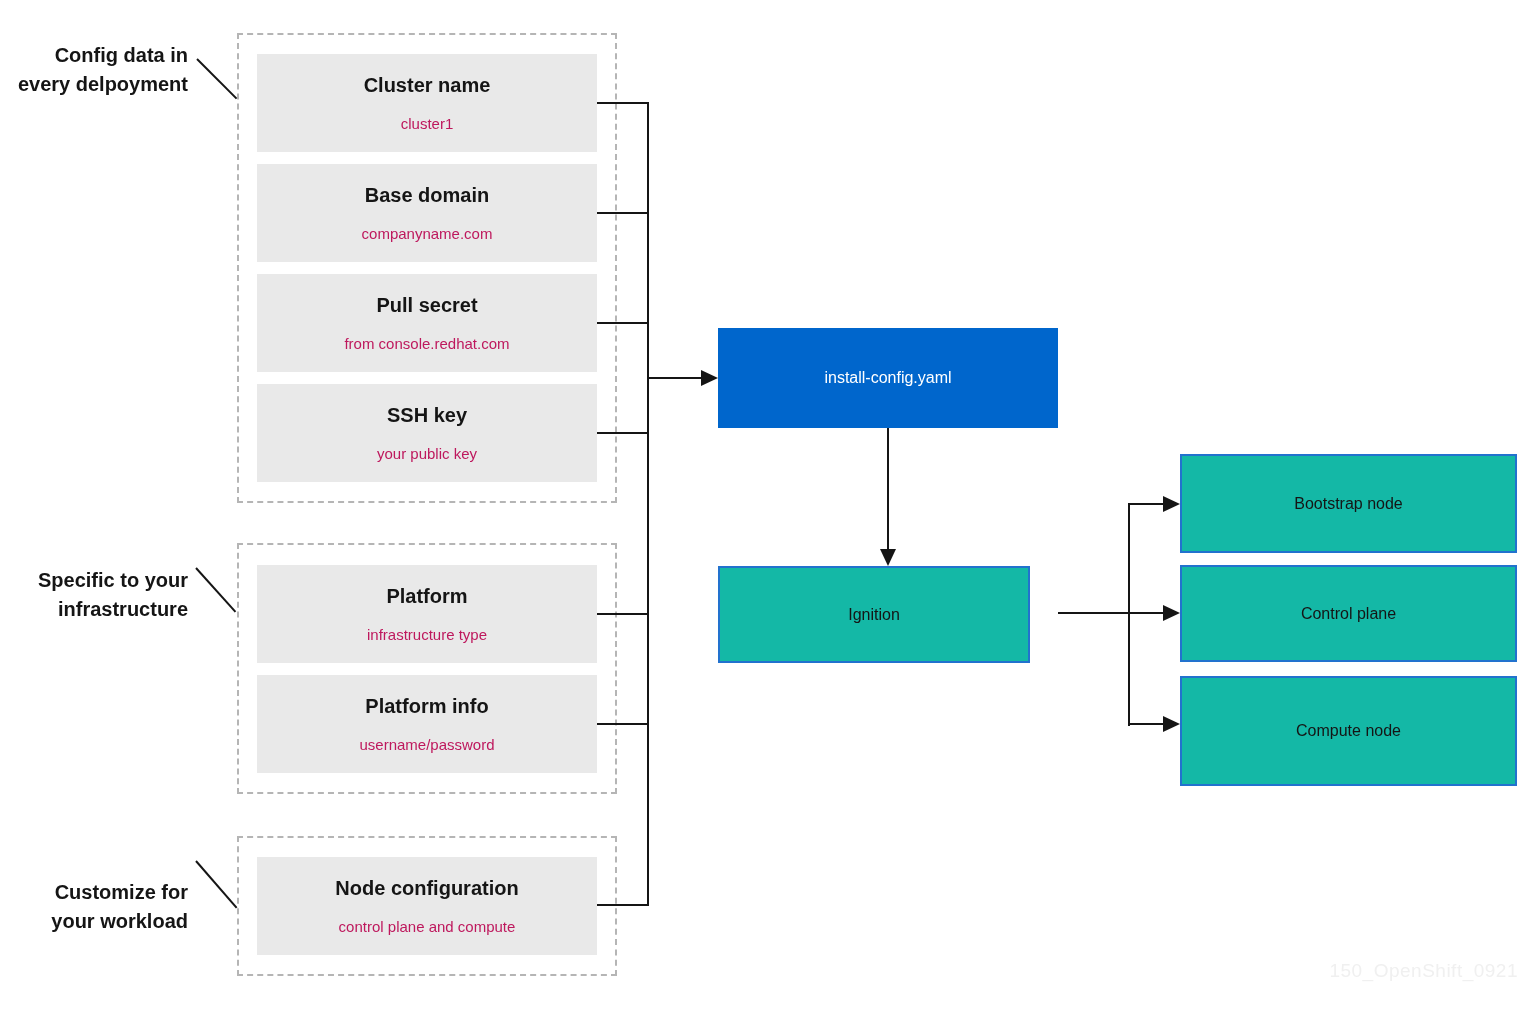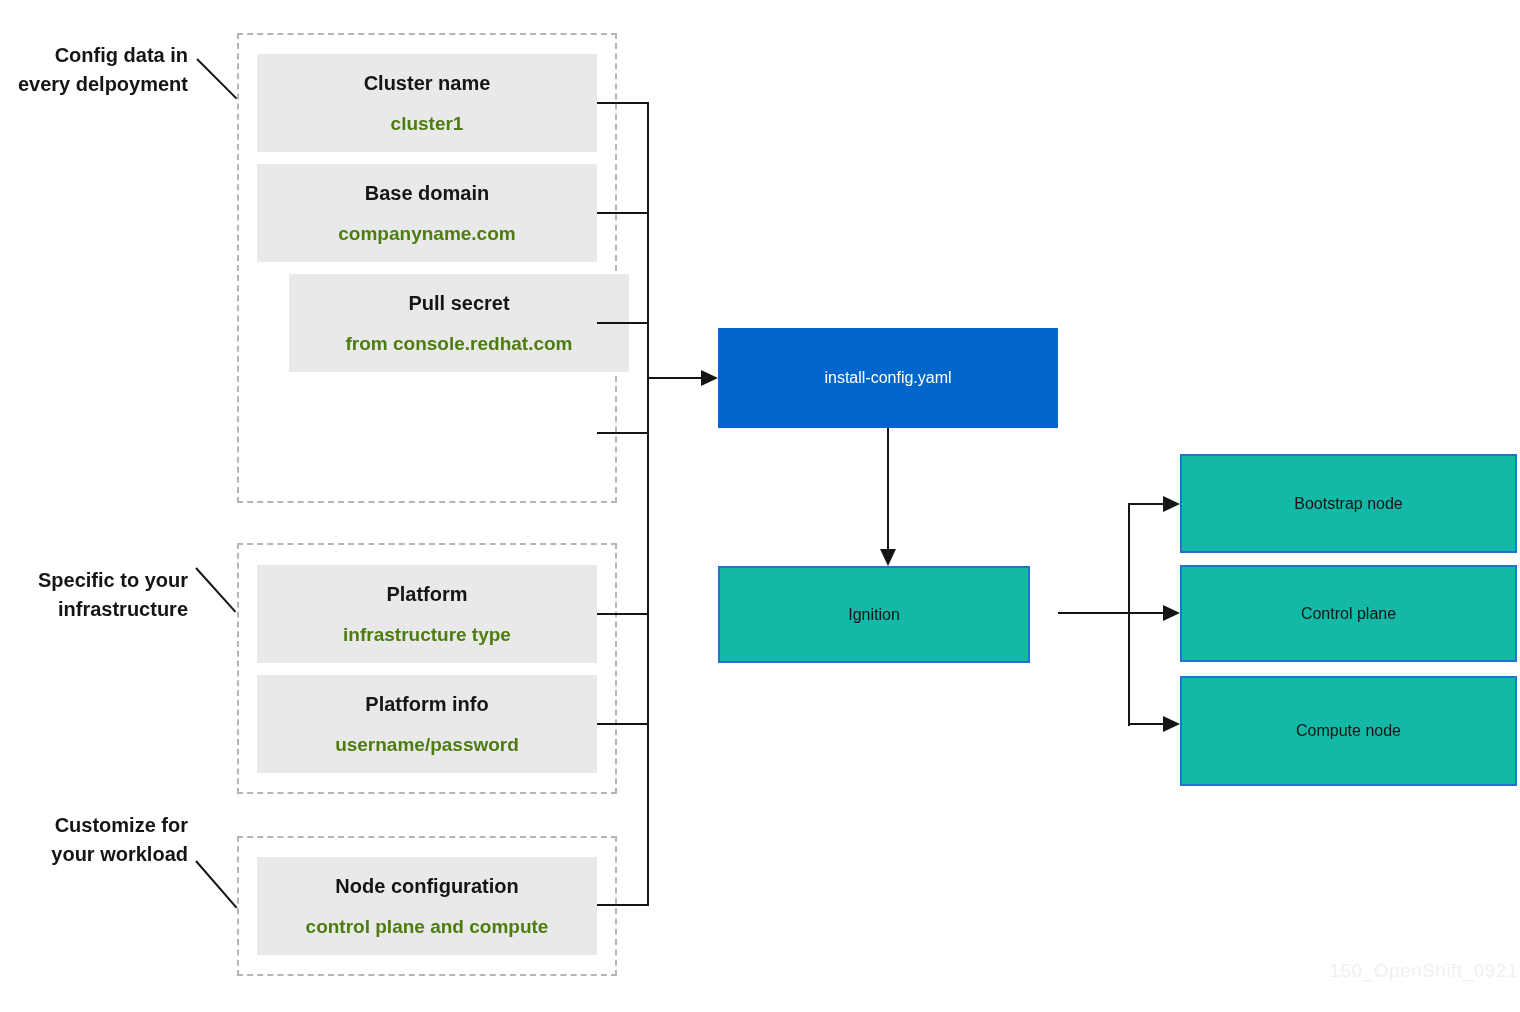--- a/index.html
+++ b/index.html
@@ -56,23 +56,23 @@
     justify-content: center;
     gap: 18px;
     text-align: center;
   }
   .box-title {
     font-size: 20px;
     font-weight: 700;
     color: #151515;
   }
   .box-sub {
-    font-size: 19px;
-    font-weight: 700;
-    color: #4d7c0f;
+    font-size: 15px;
+    font-weight: 400;
+    color: #be185d;
   }
   
   .blue-box {
     position: absolute;
     left: 718px;
     top: 328px;
     width: 340px;
     height: 100px;
     background: #0066cc;
     display: flex;
@@ -132,39 +132,43 @@
 <div class="canvas">
 
   <div class="annotation" style="top:24px;margin-top:17px;">Config data in
 every delpoyment</div>
   <div class="diag-line" style="left:197px;top:58px;width:56px;transform:rotate(45deg);"></div>
 
   <div class="annotation" style="top:566px;">Specific to your
 infrastructure</div>
   <div class="diag-line" style="left:196px;top:567px;width:59px;transform:rotate(48deg);"></div>
 
-  <div class="annotation" style="top:811px;">Customize for
+  <div class="annotation" style="top:878px;">Customize for
 your workload</div>
   <div class="diag-line" style="left:196px;top:860px;width:62px;transform:rotate(49deg);"></div>
 
   <div class="dash-group" style="top:33px;height:470px;"></div>
   <div class="dash-group" style="top:543px;height:251px;"></div>
   <div class="dash-group" style="top:836px;height:140px;"></div>
 
   <div class="gray-box" style="top:54px;">
     <div class="box-title">Cluster name</div>
     <div class="box-sub">cluster1</div>
   </div>
   <div class="gray-box" style="top:164px;">
     <div class="box-title">Base domain</div>
     <div class="box-sub">companyname.com</div>
   </div>
-  <div class="gray-box" style="top:274px;margin-left:32px;">
+  <div class="gray-box" style="top:274px;">
     <div class="box-title">Pull secret</div>
     <div class="box-sub">from console.redhat.com</div>
+  </div>
+  <div class="gray-box" style="top:384px;">
+    <div class="box-title">SSH key</div>
+    <div class="box-sub">your public key</div>
   </div>
   <div class="gray-box" style="top:565px;">
     <div class="box-title">Platform</div>
     <div class="box-sub">infrastructure type</div>
   </div>
   <div class="gray-box" style="top:675px;">
     <div class="box-title">Platform info</div>
     <div class="box-sub">username/password</div>
   </div>
   <div class="gray-box" style="top:857px;">

